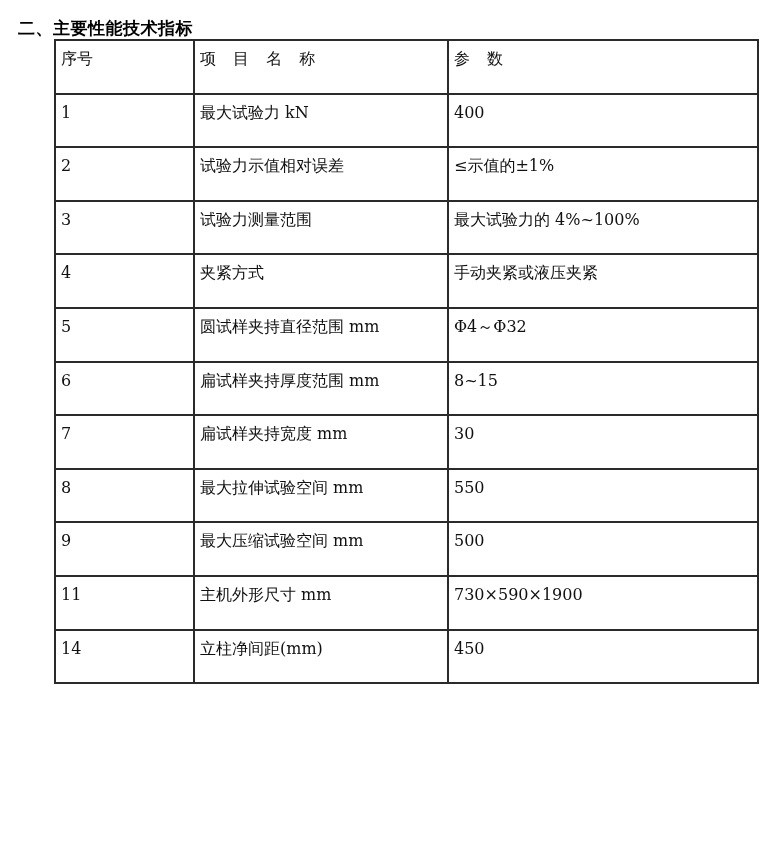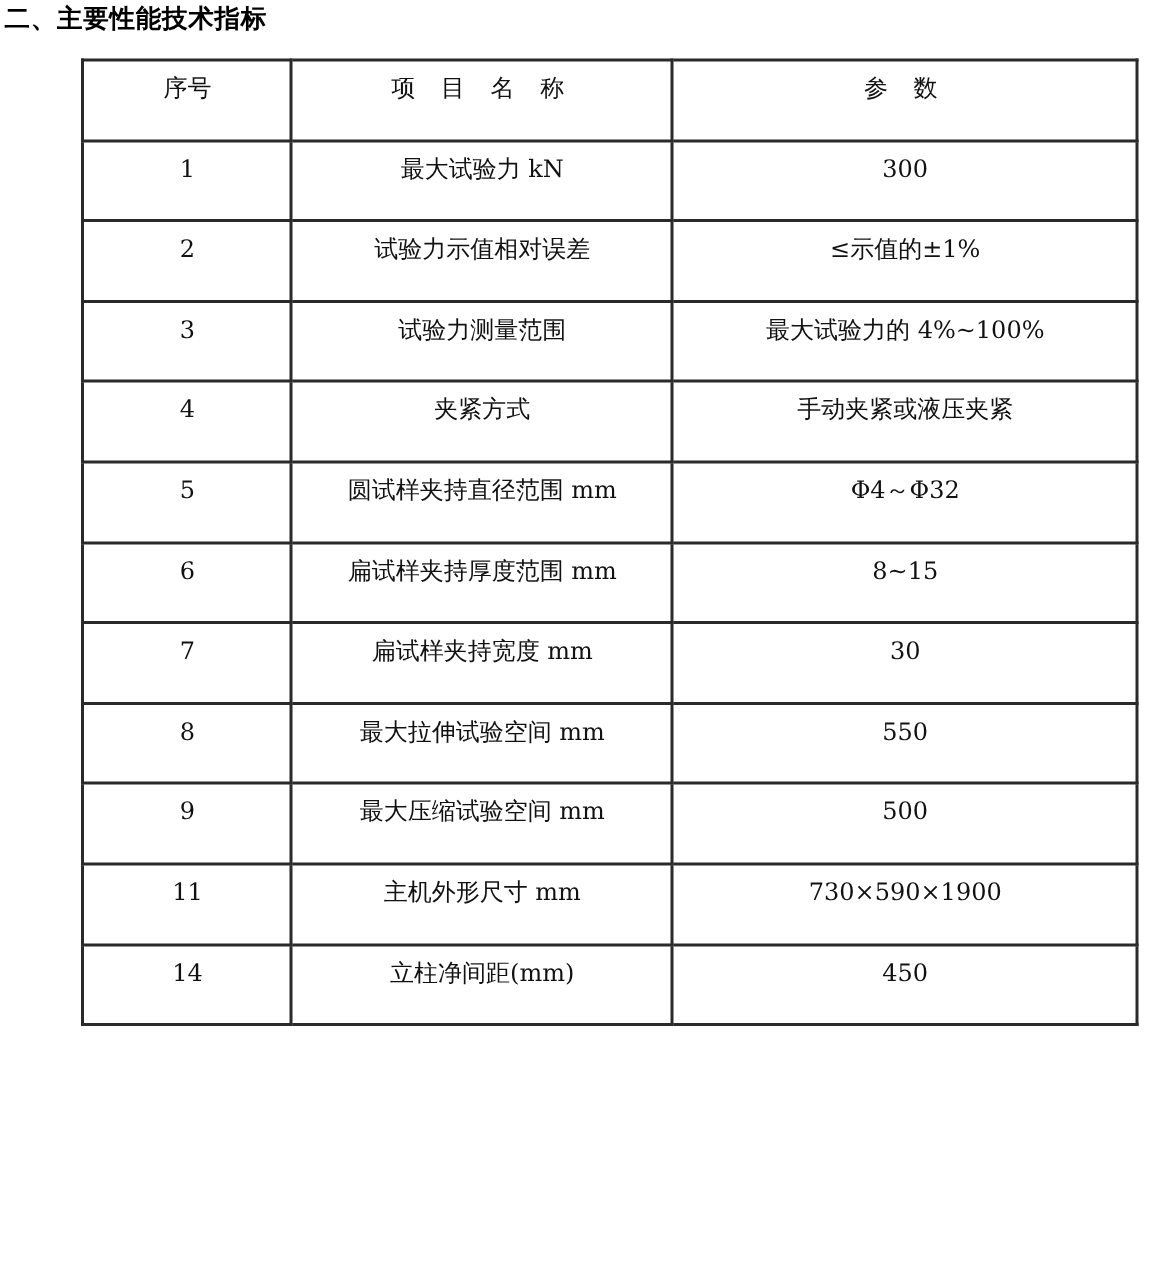--- a/index.html
+++ b/index.html
@@ -18,21 +18,21 @@
   .section-title {
     position: absolute;
     left: 2px;
     top: 0px;
     height: 24px;
     line-height: 24px;
     font-family: "DejaVu Sans", "Liberation Sans", sans-serif;
     font-weight: bold;
     font-size: 17px;
     color: #000;
-    margin: 1px;
+    margin: 16px;
     letter-spacing: 0.5px;
   }
   .spec-table {
     position: absolute;
     left: 54px;
     top: 39px;
     width: 703px;
     border-collapse: collapse;
     table-layout: fixed;
     border: 2px solid #2a2a2a;
@@ -41,21 +41,20 @@
     border: 2px solid #2a2a2a;
     height: 50px;
     vertical-align: top;
     padding: 8px 4px 0 5px;
     font-size: 16px;
     line-height: 20px;
     color: #111;
     box-sizing: border-box;
     white-space: nowrap;
     overflow: hidden;
-    text-align: center;
   }
   .spec-table col.c1 { width: 139px; }
   .spec-table col.c2 { width: 254px; }
   .spec-table col.c3 { width: 310px; }
   .spec-table tr { height: 53.6px; }
   .hdr-name { letter-spacing: 6px; }
   .hdr-param { letter-spacing: 6px; }
 </style>
 </head>
 <body>
@@ -70,21 +69,21 @@
   </colgroup>
   <tbody>
     <tr>
       <td>序号</td>
       <td class="hdr-name">项 目 名 称</td>
       <td class="hdr-param">参 数</td>
     </tr>
     <tr>
       <td>1</td>
       <td>最大试验力 kN</td>
-      <td>300</td>
+      <td>400</td>
     </tr>
     <tr>
       <td>2</td>
       <td>试验力示值相对误差</td>
       <td>≤示值的±1%</td>
     </tr>
     <tr>
       <td>3</td>
       <td>试验力测量范围</td>
       <td>最大试验力的 4%~100%</td>

